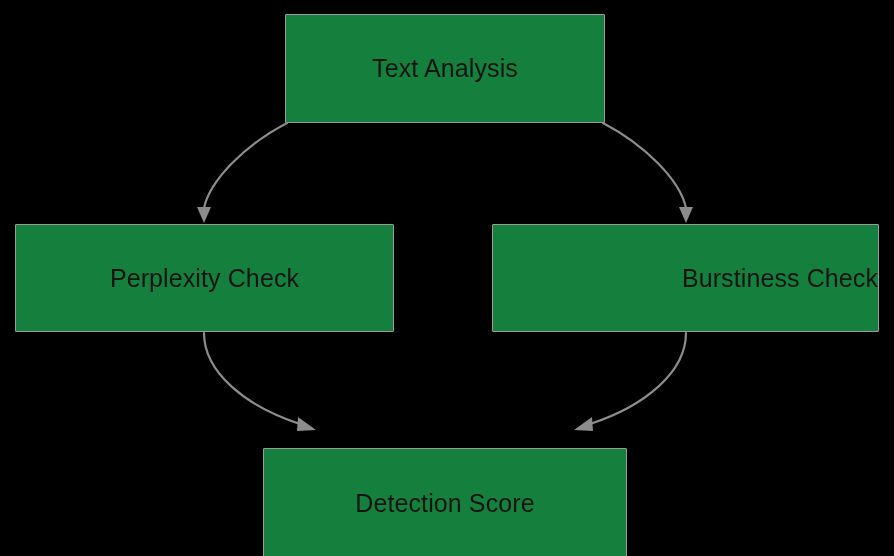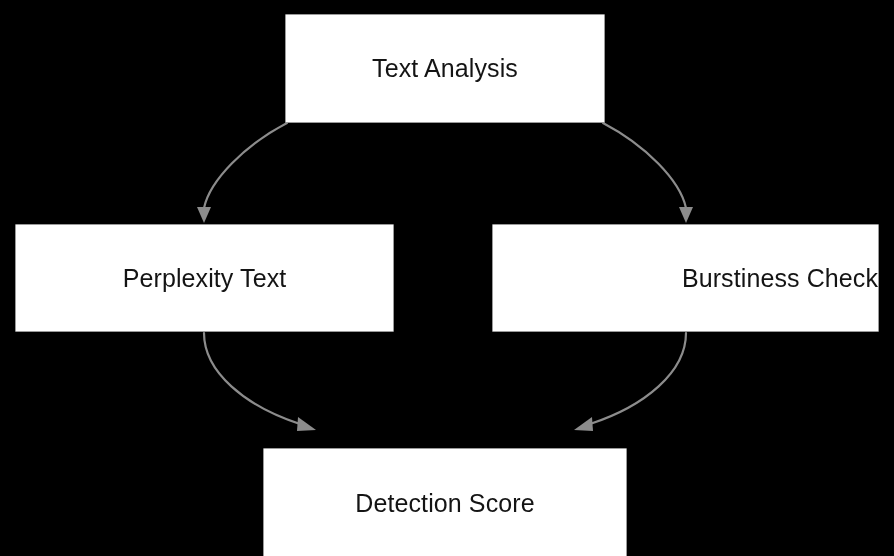--- a/index.html
+++ b/index.html
@@ -19,21 +19,21 @@
     position: absolute;
     left: 0;
     top: 0;
     width: 894px;
     height: 556px;
     pointer-events: none;
   }
   .node {
     position: absolute;
     box-sizing: border-box;
-    background: #ffffff;
+    background: #15803d;
     border: 1px solid #9a9a9a;
     border-radius: 1px;
     display: flex;
     align-items: center;
     justify-content: center;
     color: #141414;
     font-size: 25px;
     font-family: "Liberation Sans", sans-serif;
     letter-spacing: 0.1px;
     white-space: nowrap;
@@ -79,21 +79,21 @@
       <path d="M 686 333 C 686 372, 645 406, 590 424" fill="none" stroke="#8c8c8c" stroke-width="2.2" stroke-linecap="round"></path>
       <path d="M 592 417 L 574 430 L 593 431 Z" fill="#8c8c8c"></path>
     </g>
   </svg>
 
   <div class="node" id="node-text-analysis">
     <span class="node-label">Text Analysis</span>
   </div>
 
   <div class="node" id="node-perplexity-check">
-    <span class="node-label">Perplexity Text</span>
+    <span class="node-label">Perplexity Check</span>
   </div>
 
   <div class="node" id="node-burstiness-check">
     <span class="node-label">Burstiness Check</span>
   </div>
 
   <div class="node" id="node-detection-score">
     <span class="node-label">Detection Score</span>
   </div>
 

